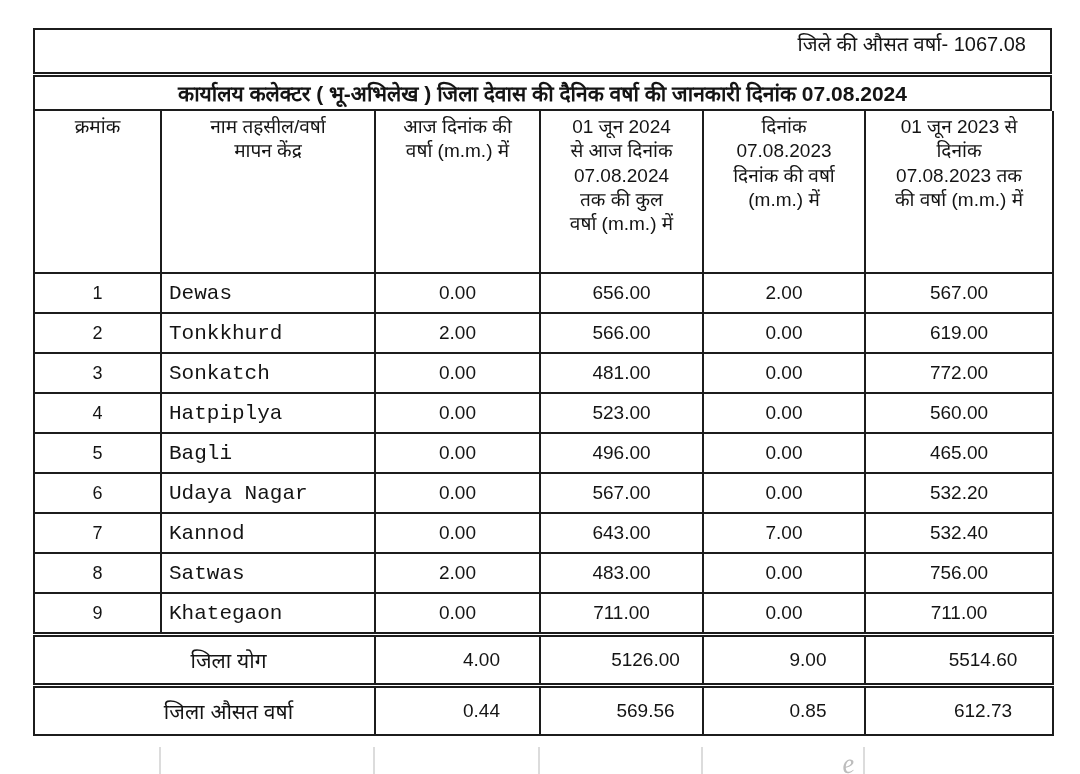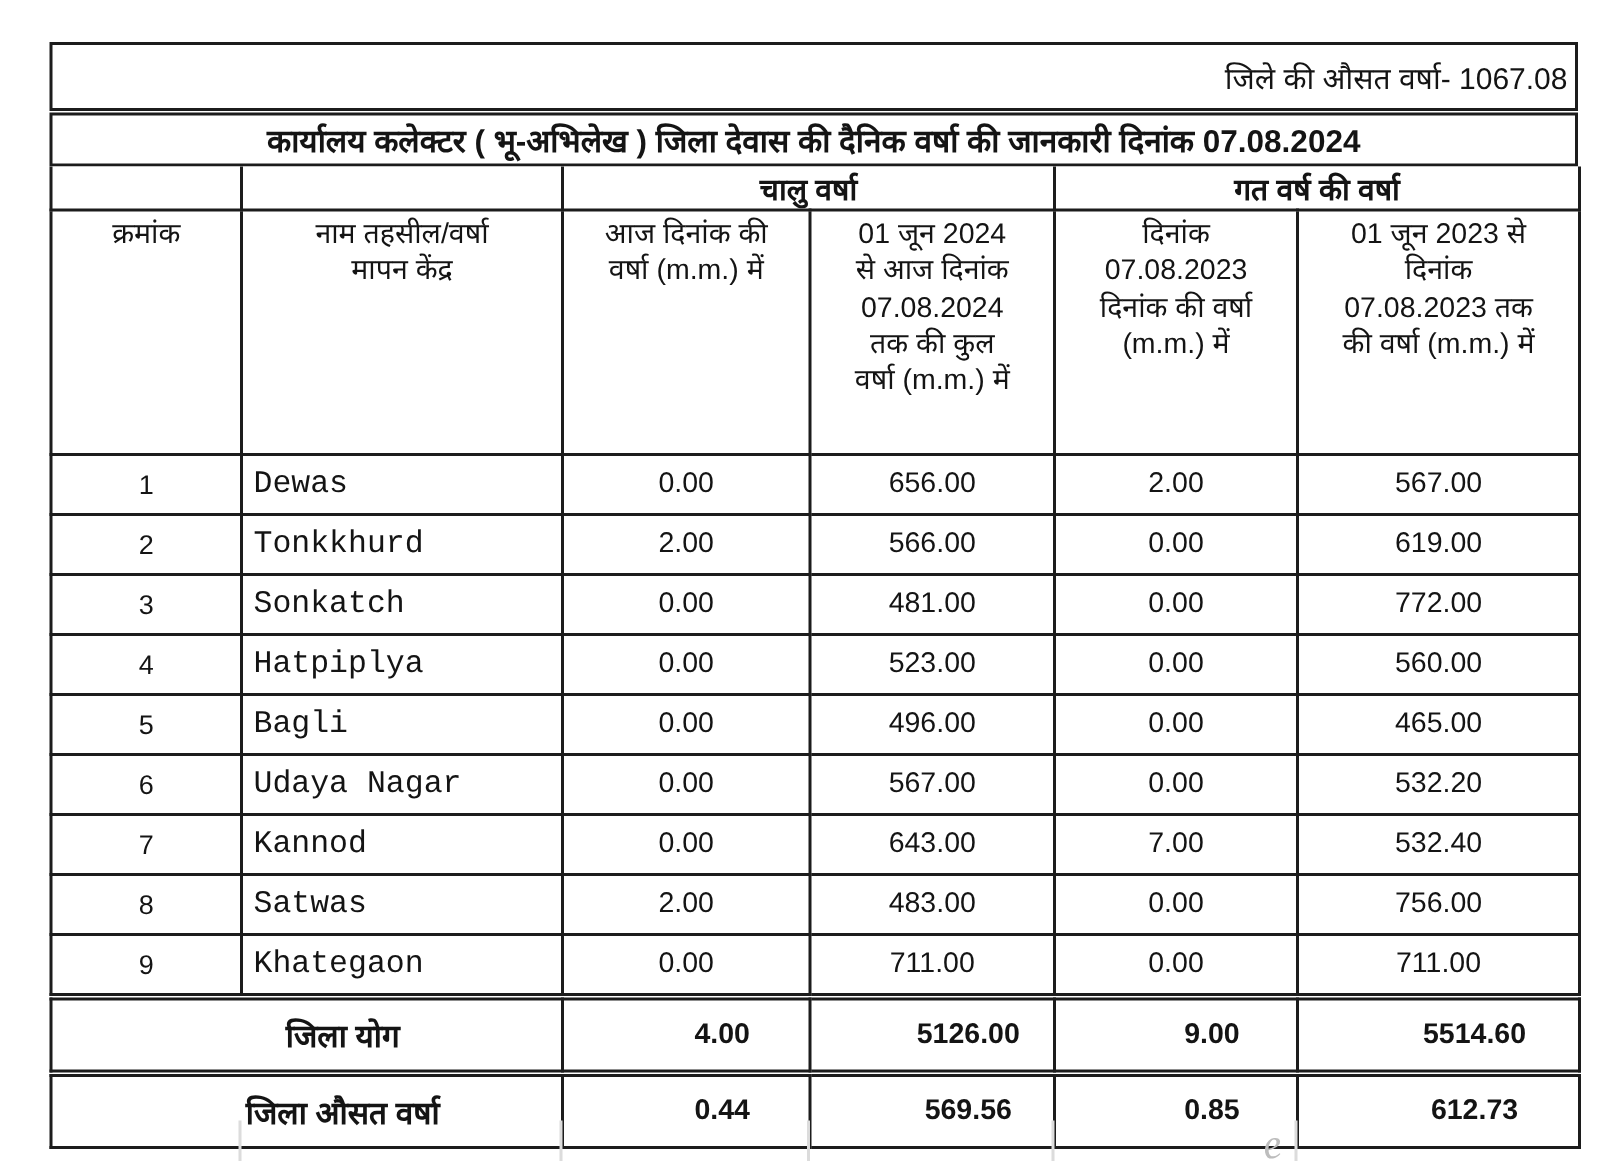--- a/index.html
+++ b/index.html
@@ -4,43 +4,43 @@
 <style>
   html,body{margin:0;padding:0;}
   body{
     width:1080px;height:774px;background:#ffffff;position:relative;
     font-family:"Liberation Sans","DejaVu Sans",sans-serif;color:#141414;
     overflow:hidden;
   }
   .doc{position:absolute;left:33px;top:28px;width:1019px;}
   .sec{box-sizing:border-box;border:2px solid #1c1c1c;background:#fff;}
   .sec-top{
-    height:46px;display:flex;align-items:center;justify-content:flex-end;
-    padding-right:5px;font-size:20px;
+    height:46px;display:flex;align-items:flex-start;justify-content:flex-end;
+    padding-right:24px;font-size:20px;
   }
   .sec-title{
     height:36px;margin-top:1px;display:flex;align-items:center;justify-content:center;
     font-size:21px;font-weight:bold;text-align:center;
   }
   table{border-collapse:collapse;table-layout:fixed;width:1019px;background:#fff;}
   td{border:2px solid #1c1c1c;padding:0;text-align:center;vertical-align:middle;
      font-size:19px;overflow:hidden;}
   .maintable tr:first-child td{border-top:none;}
   .grouprow td{height:28px;font-weight:bold;font-size:20px;}
   .headrow td{height:157px;vertical-align:top;padding-top:4px;
               white-space:pre-line;line-height:1.28;font-size:19px;}
   .datarow td{height:38px;}
   .sno{font-size:18px;}
   .name{
     text-align:left;padding-left:7px;
     font-family:Liberation Mono, monospace;font-size:21px;
   }
   .num{font-size:19px;}
   .sumtable{margin-top:1px;}
-  .sumtable td{height:46px;font-weight:bold;padding-left:48px;}
+  .sumtable td{height:46px;font-weight:normal;padding-left:48px;}
   .sumlabel{font-size:21px;}
   .sumnum{font-size:19px;margin-left:34px;}
   .stub{position:absolute;width:2px;background:#dcdcdc;}
   .squiggle{
     position:absolute;color:#bdbdbd;font-family:"Liberation Serif","DejaVu Serif",serif;
     font-style:italic;font-size:28px;transform:rotate(-8deg);
   }
 </style>
 </head>
 <body>
@@ -58,26 +58,20 @@
   <table class="maintable">
     <colgroup>
       <col style="width:127px">
         <col style="width:214px">
         <col style="width:165px">
       <col style="width:163px">
         <col style="width:162px">
         <col style="width:188px">
     </colgroup>
     <tbody>
-        <tr class="grouprow">
-      <td></td>
-      <td></td>
-      <td colspan="2">चालु वर्षा</td>
-      <td colspan="2">गत वर्ष की वर्षा</td>
-    </tr>
     <tr class="headrow">
       <td>क्रमांक</td>
       <td>नाम तहसील/वर्षा
 मापन केंद्र</td>
       <td>आज दिनांक की
 वर्षा (m.m.) में</td>
       <td>01 जून 2024
 से आज दिनांक
 07.08.2024
 तक की कुल

